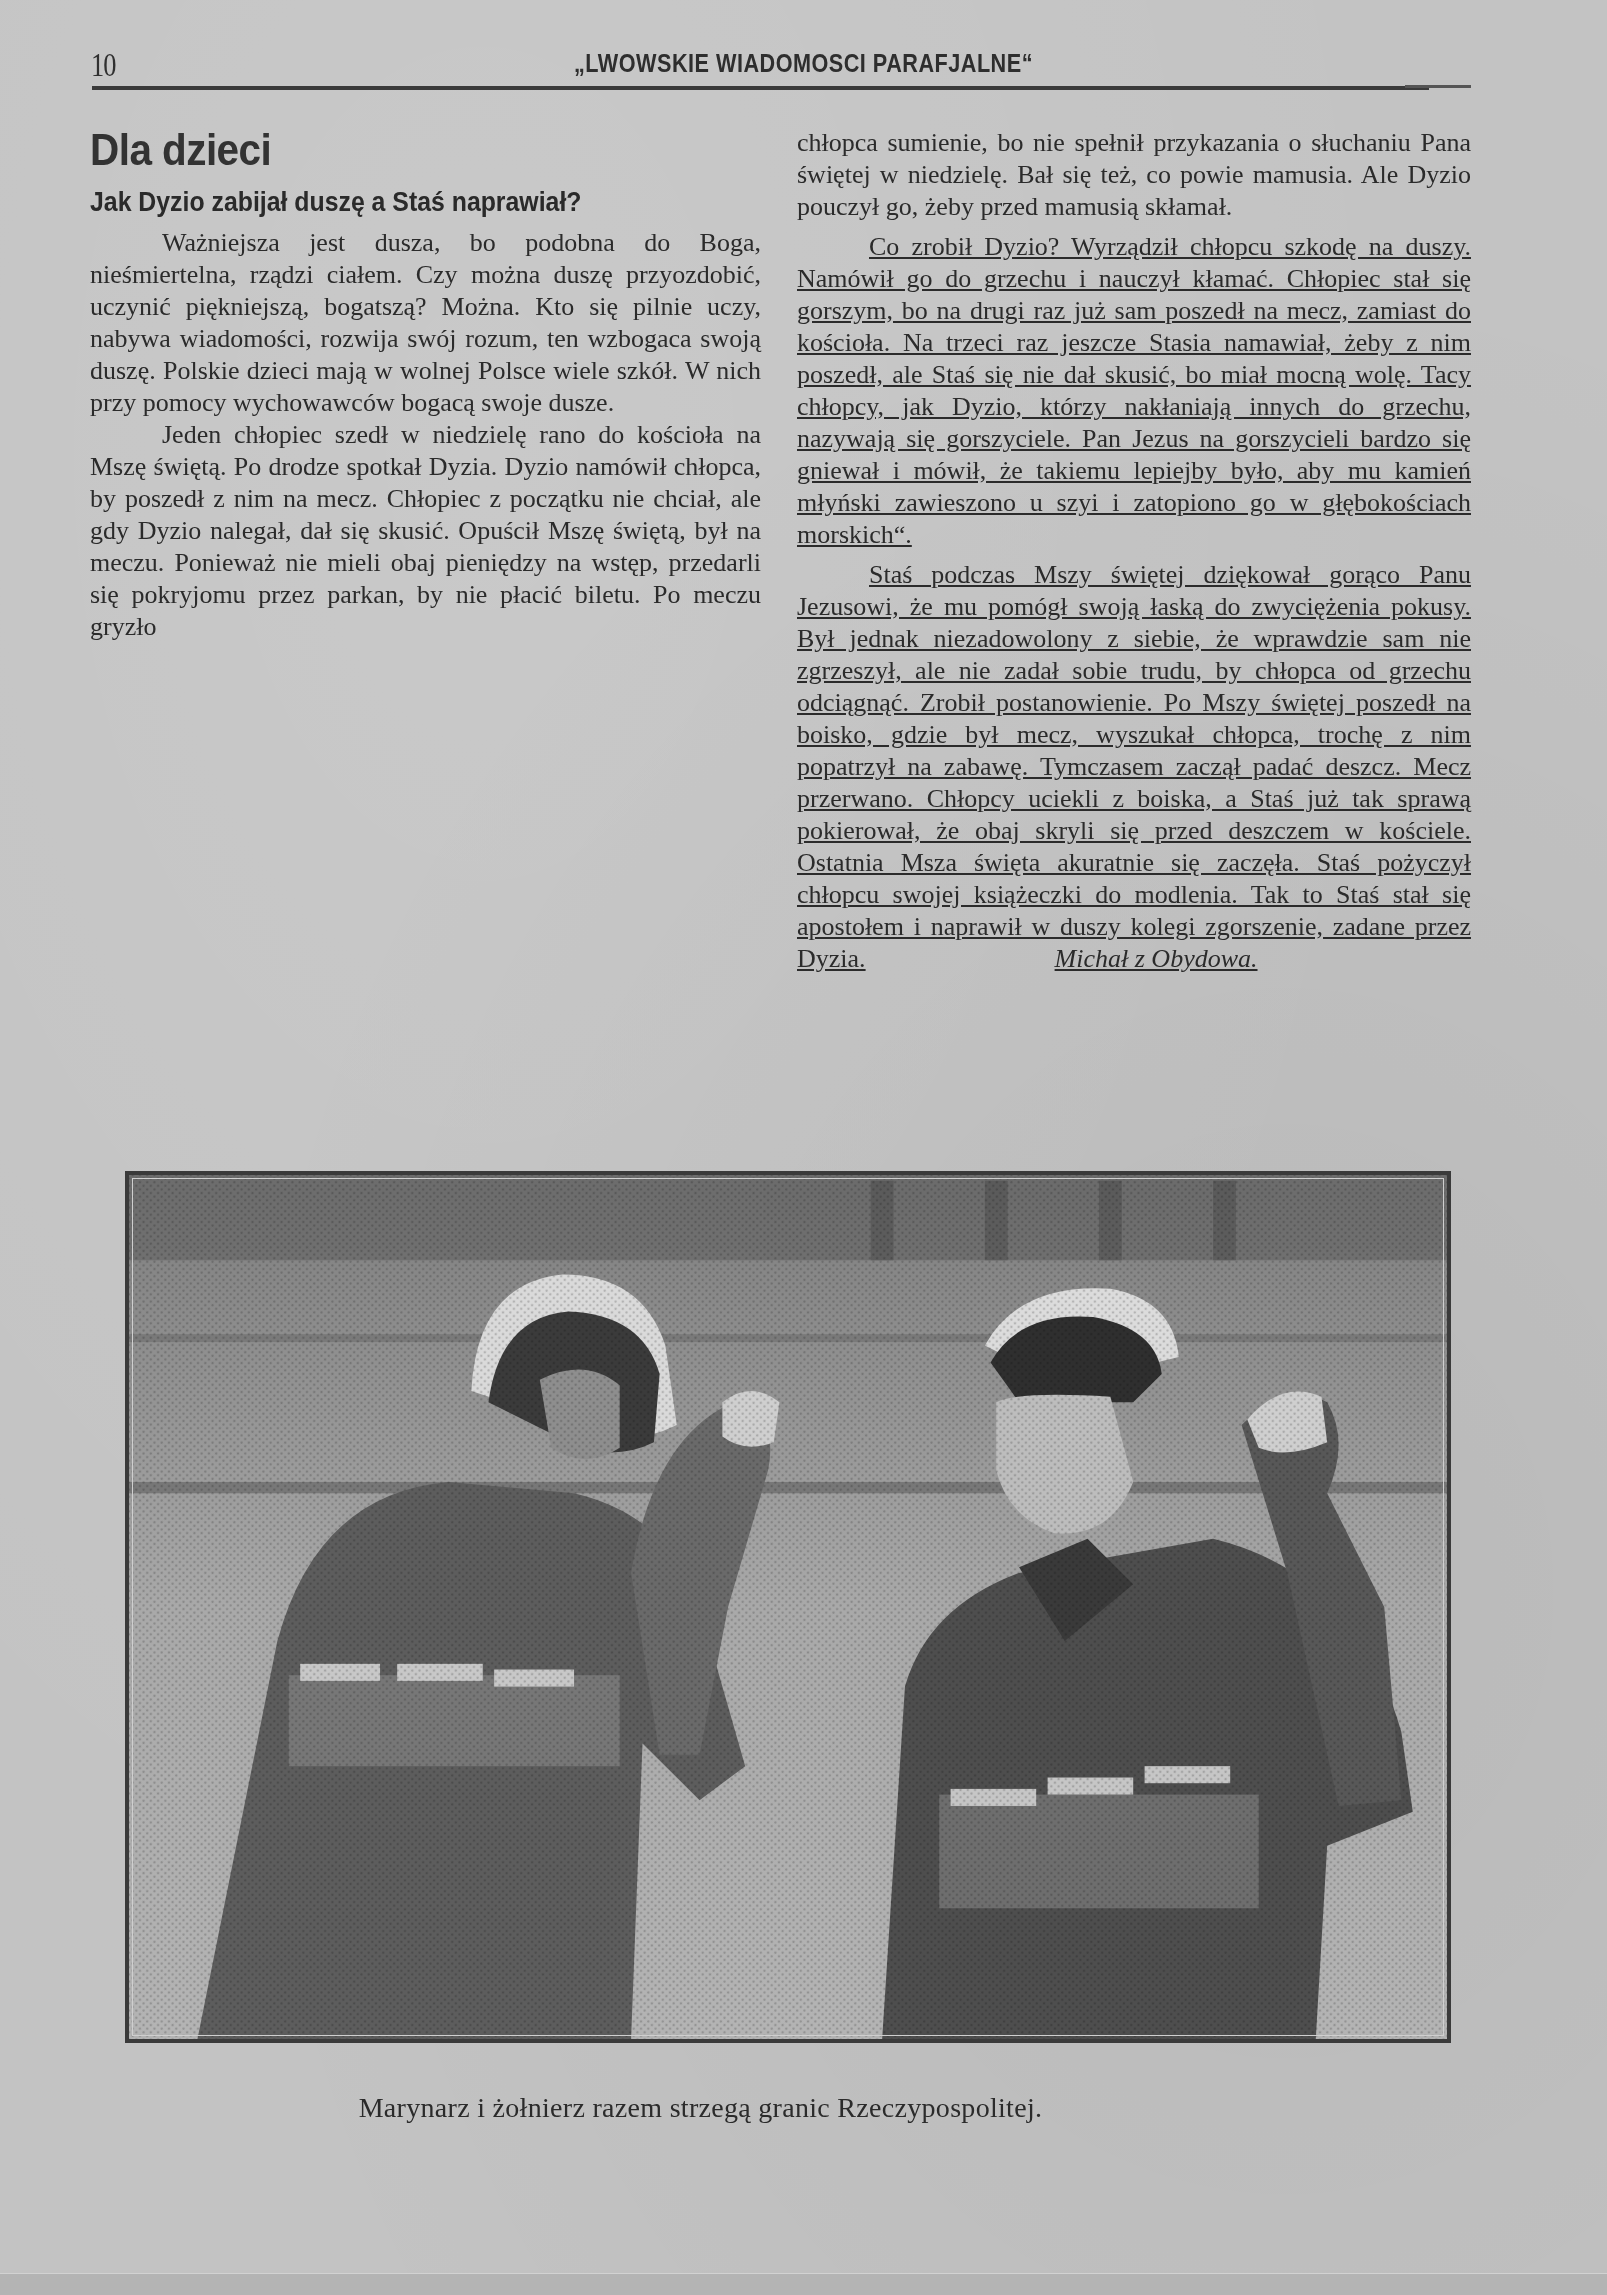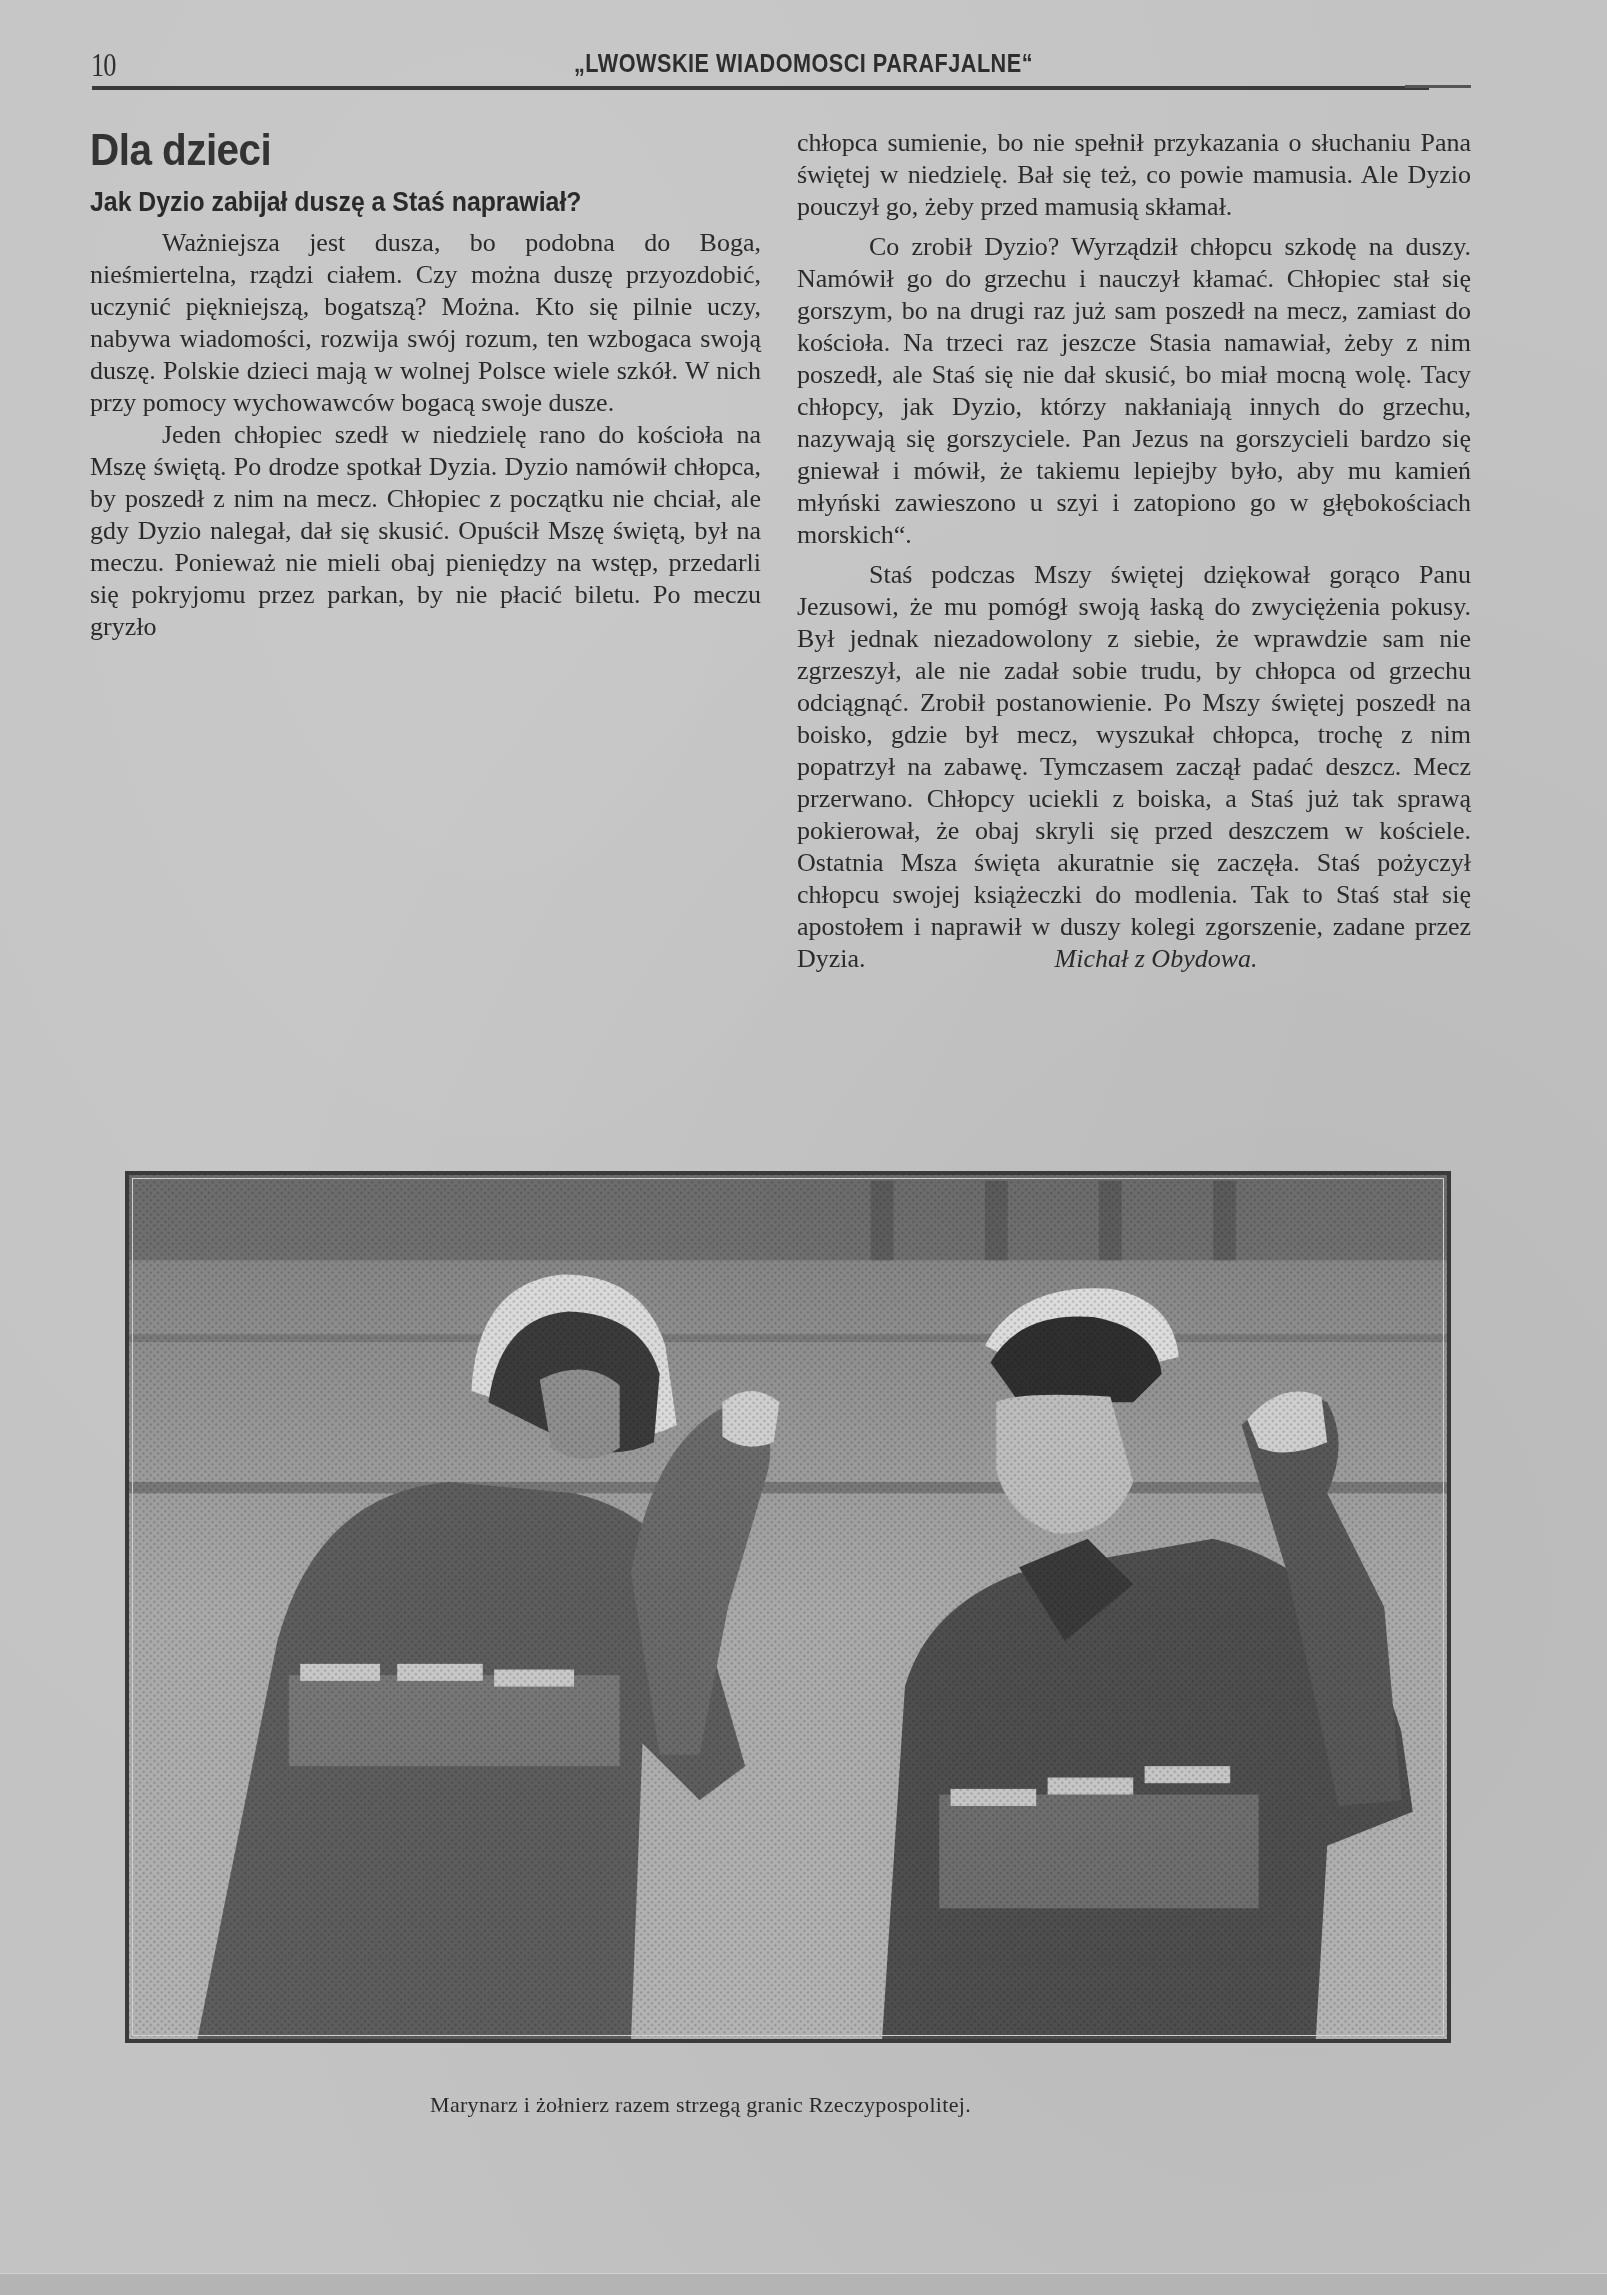--- a/index.html
+++ b/index.html
@@ -21,34 +21,34 @@
   .page-num { position:absolute; left:91px; top:47px; font-size:33px; letter-spacing:-1.1px; transform:scaleX(0.8); transform-origin:left; color:#303030; }
   .running-head { position:absolute; left:0; width:1607px; top:48px; text-align:center; font-family:"Liberation Sans","DejaVu Sans",sans-serif; font-size:26.4px; font-weight:bold; letter-spacing:0.6px; color:#2e2e2e; transform:scaleX(0.82); }
   .head-rule { position:absolute; left:92px; width:1337px; top:86px; height:4px; background:#3a3a3a; }
   .head-rule-tail { position:absolute; left:1405px; width:66px; top:85px; height:3.4px; background:#555; }
 
   .col { position:absolute; top:118px; width:671px; font-size:26px; line-height:32px; text-align:justify; color:#2b2b2b;margin-top:8px; }
   .col.left { left:90px; }
   .col.right { left:797px; width:674px; top:119px; }
   .col p { margin:0; text-indent:0; }
   .col p.ind { text-indent:72px; }
-  .col p.gap { margin-top:8px; }
+  .col p.gap { margin-top:8px;text-decoration:underline; }
 
   .section-title { font-family:"Liberation Sans","DejaVu Sans",sans-serif; font-weight:bold; font-size:44px; line-height:48px; margin:0 0 11.5px 0; letter-spacing:-0.6px; color:#333; transform:scaleX(0.92); transform-origin:left; }
   .article-title { font-family:"Liberation Sans","DejaVu Sans",sans-serif; font-weight:bold; font-size:27px; line-height:33px; margin:0 0 8px 0; color:#2a2a2a; white-space:nowrap; transform:scaleX(0.92); transform-origin:left; }
   .signature { font-style:italic; margin-left:189px; }
 
   .photo-frame {
     position:absolute; left:125px; top:1171px; width:1326px; height:872px;
     border:4px solid #3a3a3a; box-sizing:border-box; background:#8c8c8c; overflow:hidden;
   }
   .photo-frame::after { content:""; position:absolute; inset:3.4px; border:1.7px solid #cfcfcf; pointer-events:none; }
   .photo-frame svg { position:absolute; left:0; top:0; width:100%; height:100%; }
 
-  .caption { position:absolute; left:0; width:1401px; top:2092px; text-align:center; font-size:22px; color:#2b2b2b; letter-spacing:0.3px; }
+  .caption { position:absolute; left:0; width:1401px; top:2092px; text-align:center; font-size:28px; color:#2b2b2b; letter-spacing:0.3px; }
 </style>
 </head>
 <body>
 
 <div class="paper"></div>
 <div class="strip"></div>
 
 <div class="page-num">10</div>
 <div class="running-head">„LWOWSKIE WIADOMOSCI PARAFJALNE“</div>
 <div class="head-rule"></div>

